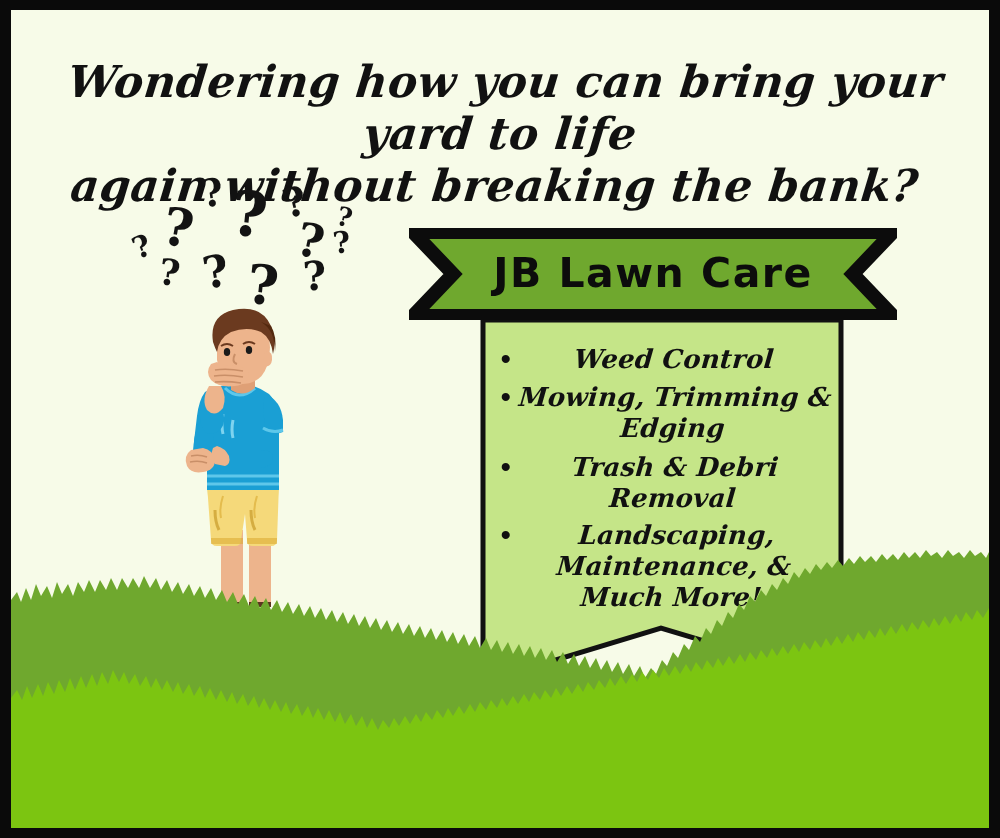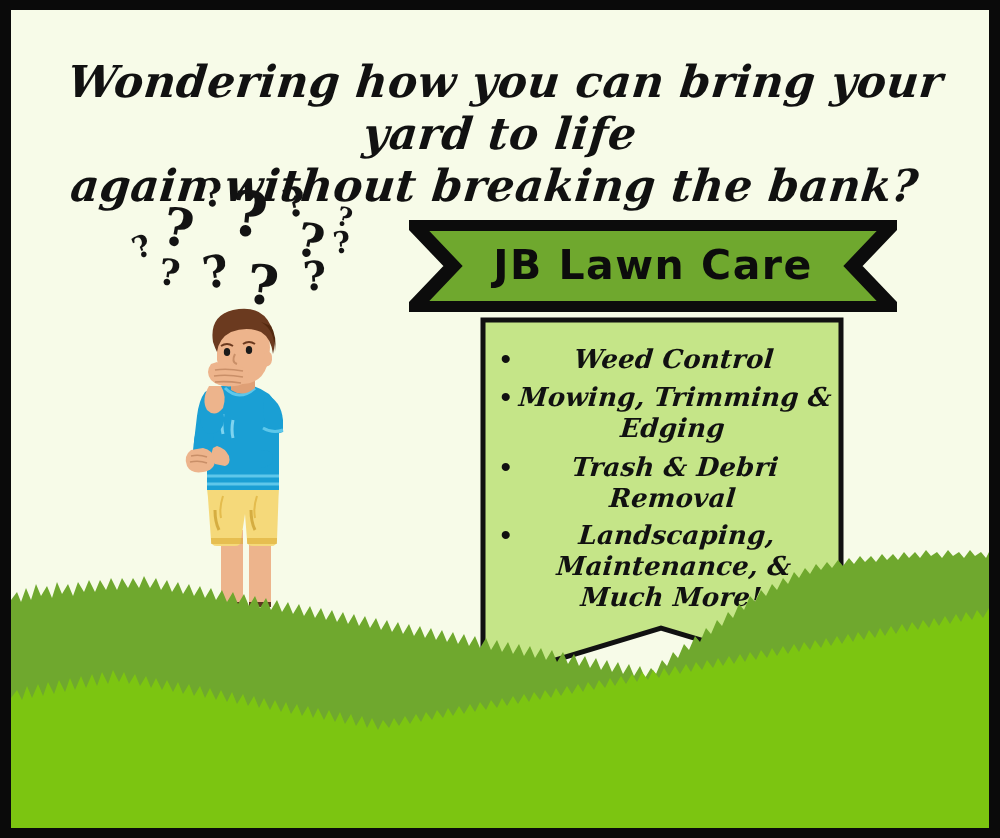--- a/index.html
+++ b/index.html
@@ -60,21 +60,21 @@
   
   #person{
     position:absolute;
     left:150px;top:298px;
     width:160px;height:348px;
   }
 
   
   #ribbon-wrap{
     position:absolute;
-    left:398px;top:210px;
+    left:398px;top:218px;
     width:488px;height:92px;
   }
   #ribbon-svg{display:block;width:488px;height:92px;}
   #ribbon-title{
     position:absolute;
     left:0;top:0;width:488px;height:92px;
     display:flex;align-items:center;justify-content:center;
     color:#0c0c0c;
     font-family:"DejaVu Sans",sans-serif;
     font-weight:700;

